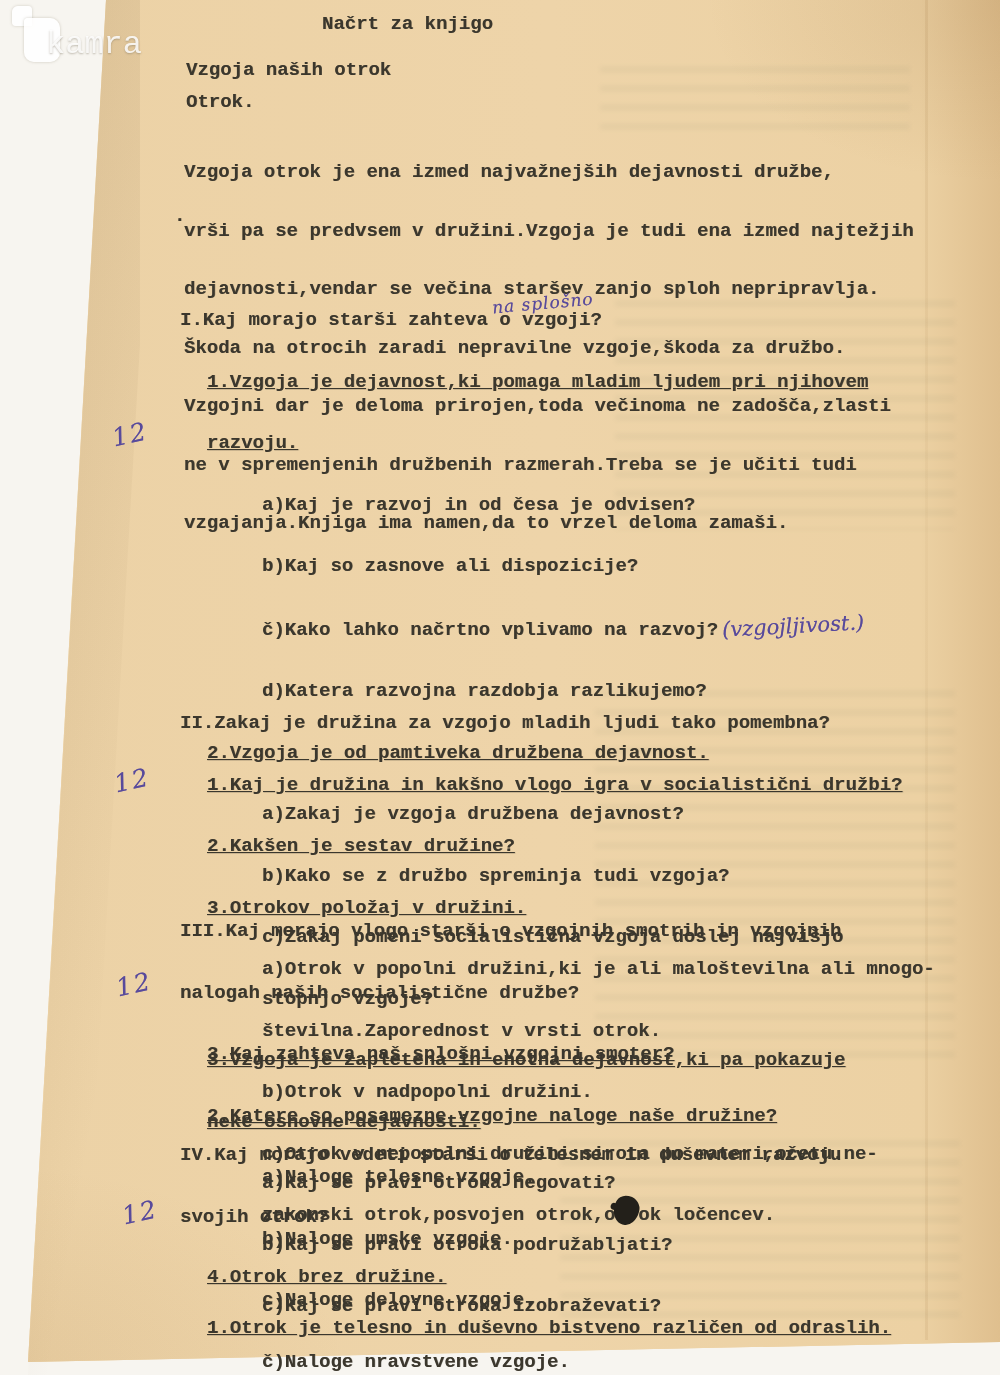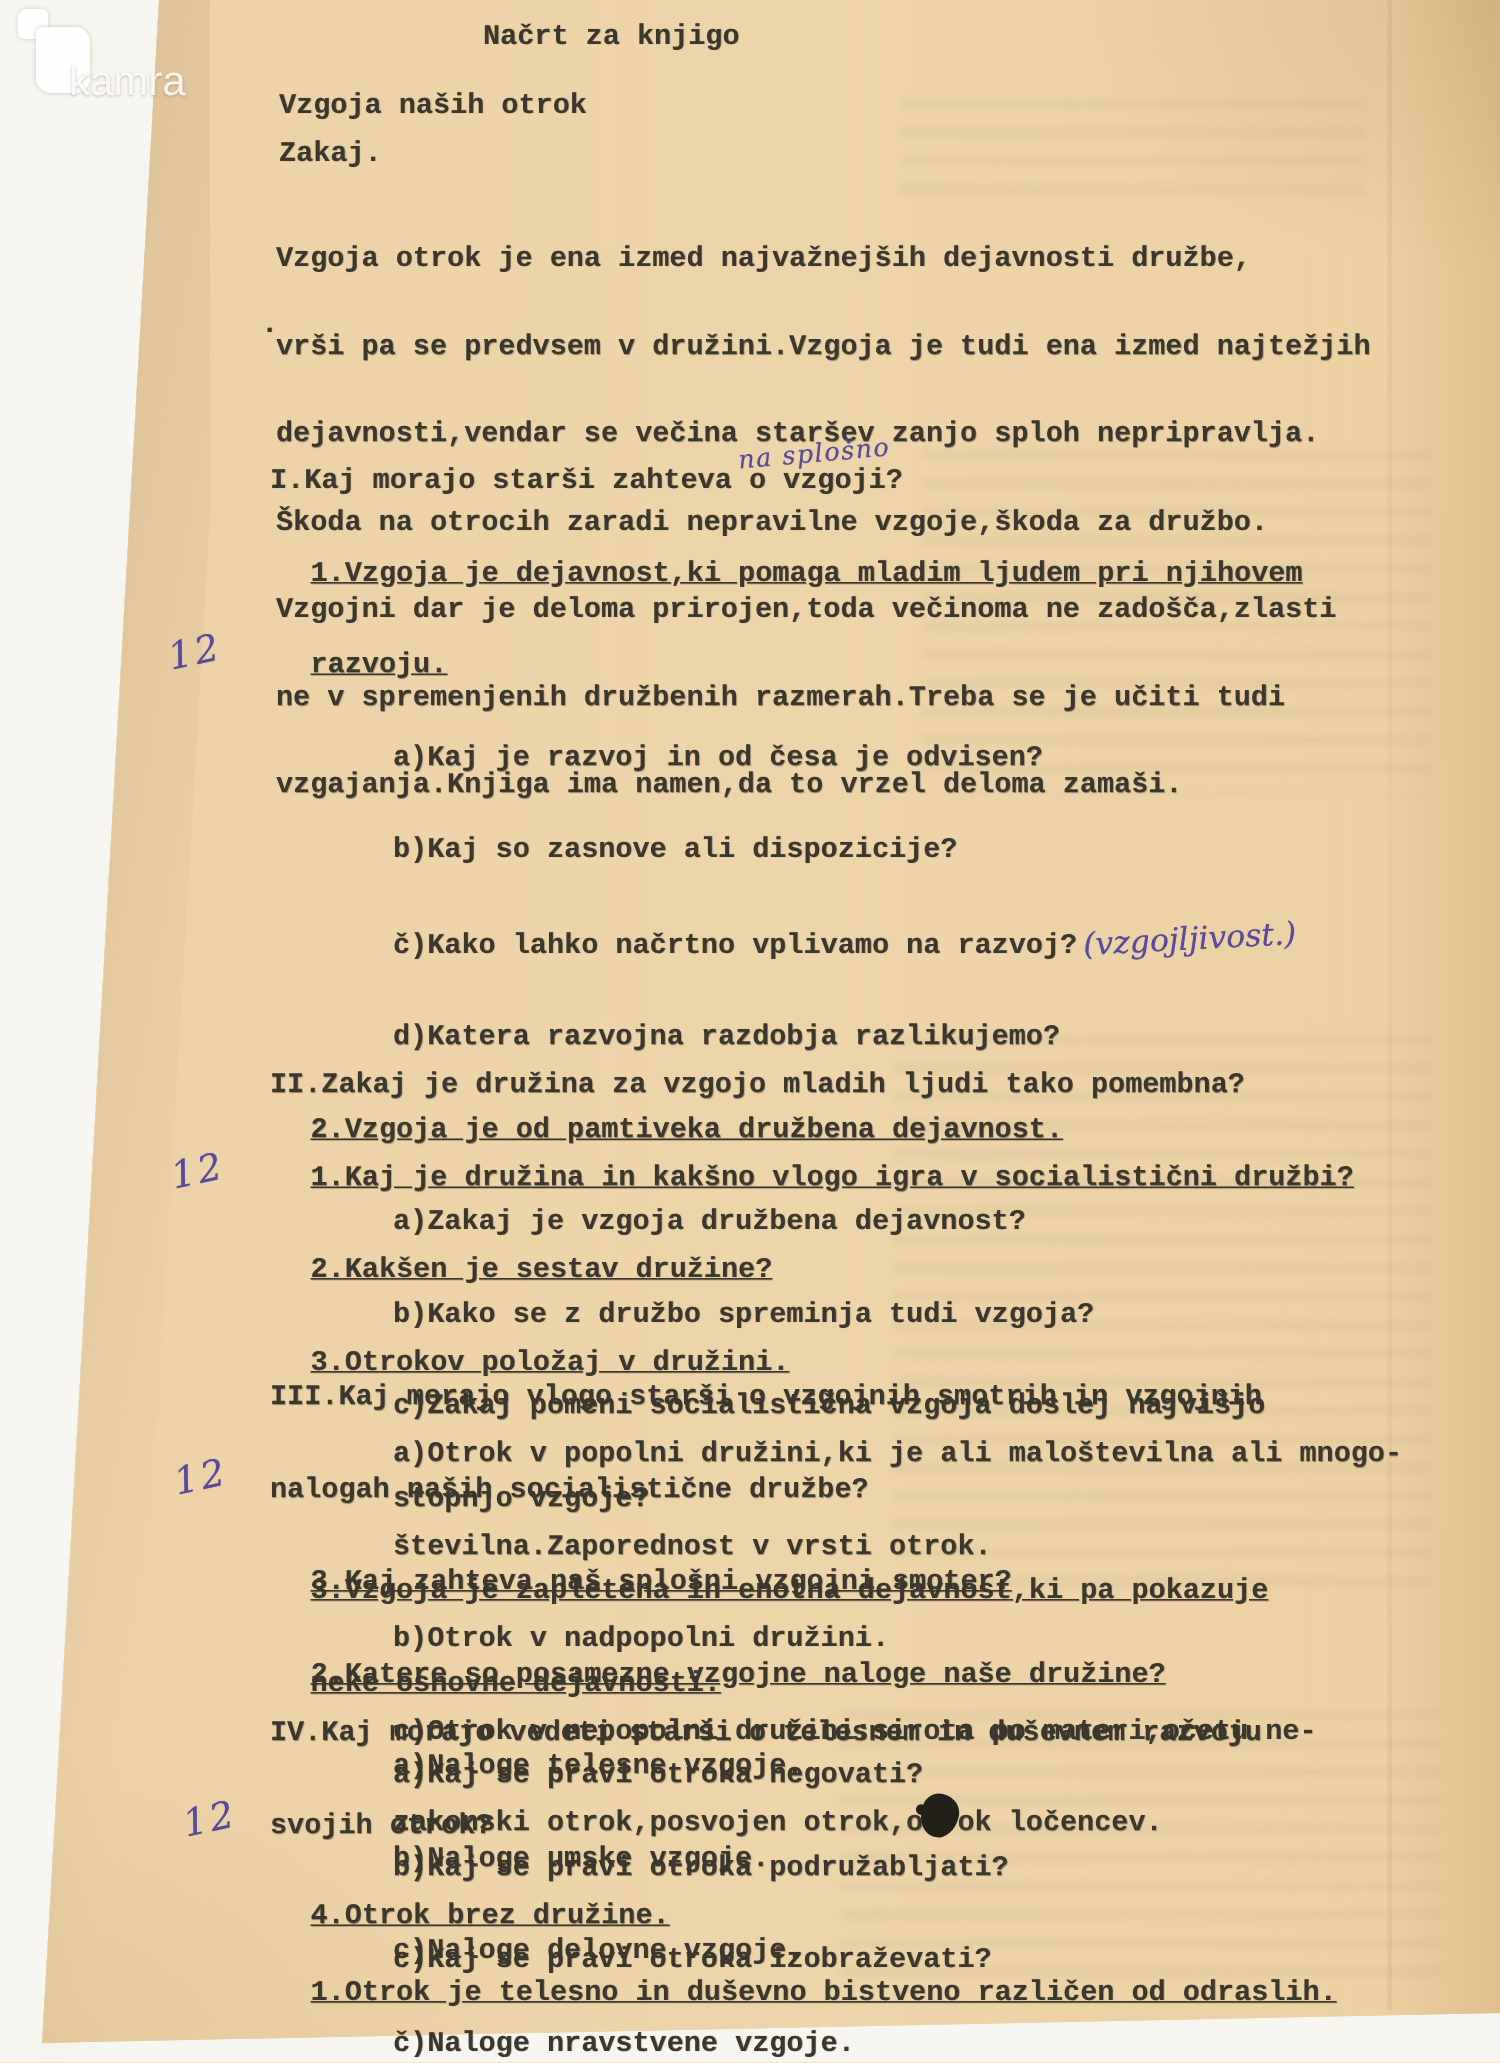--- a/index.html
+++ b/index.html
@@ -80,44 +80,43 @@
     background:rgba(255,255,255,.88);border-radius:4px 10px 10px 10px;
     box-shadow:0 0 3px rgba(120,110,90,.35);
   }
   .wm-icon .small{
     position:absolute;left:0;top:0;width:20px;height:20px;
     background:rgba(255,255,255,.88);border-radius:6px 4px 0 4px;
     box-shadow:0 0 3px rgba(120,110,90,.3);
   }
   .wm-text{
     position:absolute;left:34px;top:20px;
-    font-family:Liberation Sans, sans-serif;
-    font-size:28px;color:rgba(255,255,255,.85);
+    font-family:Liberation Mono, monospace;
+    font-size:32px;color:rgba(255,255,255,.85);
     text-shadow:0 1px 2px rgba(110,100,80,.4);
-    margin-top:12px;
   }
 </style>
 </head>
 <body>
 
 <div class="stage">
 
   <div class="paper"></div>
   <div class="paper-shade-left"></div>
   <div class="crease"></div>
 
   <div class="bleed" style="left:600px;top:66px;width:310px;height:70px;"></div>
   <div class="bleed" style="left:615px;top:300px;width:340px;height:230px;"></div>
   <div class="bleed" style="left:595px;top:690px;width:360px;height:370px;"></div>
   <div class="bleed" style="left:560px;top:1140px;width:400px;height:180px;"></div>
 
   <div class="typed abs" style="left:322px;top:14px;">Načrt za knjigo</div>
 
   <div class="typed abs title" style="left:186px;top:60px;">Vzgoja naših otrok</div>
-  <div class="typed abs title" style="left:186px;top:92px;">Zakaj.</div>
+  <div class="typed abs title" style="left:186px;top:92px;">Otrok.</div>
 
   <div class="typed intro">
     <div class="ln">Vzgoja otrok je ena izmed najvažnejših dejavnosti družbe,</div>
     <div class="ln">vrši pa se predvsem v družini.Vzgoja je tudi ena izmed najtežjih</div>
     <div class="ln">dejavnosti,vendar se večina staršev zanjo sploh nepripravlja.</div>
     <div class="ln">Škoda na otrocih zaradi nepravilne vzgoje,škoda za družbo.</div>
     <div class="ln">Vzgojni dar je deloma prirojen,toda večinoma ne zadošča,zlasti</div>
     <div class="ln">ne v spremenjenih družbenih razmerah.Treba se je učiti tudi</div>
     <div class="ln">vzgajanja.Knjiga ima namen,da to vrzel deloma zamaši.</div>
   </div>

